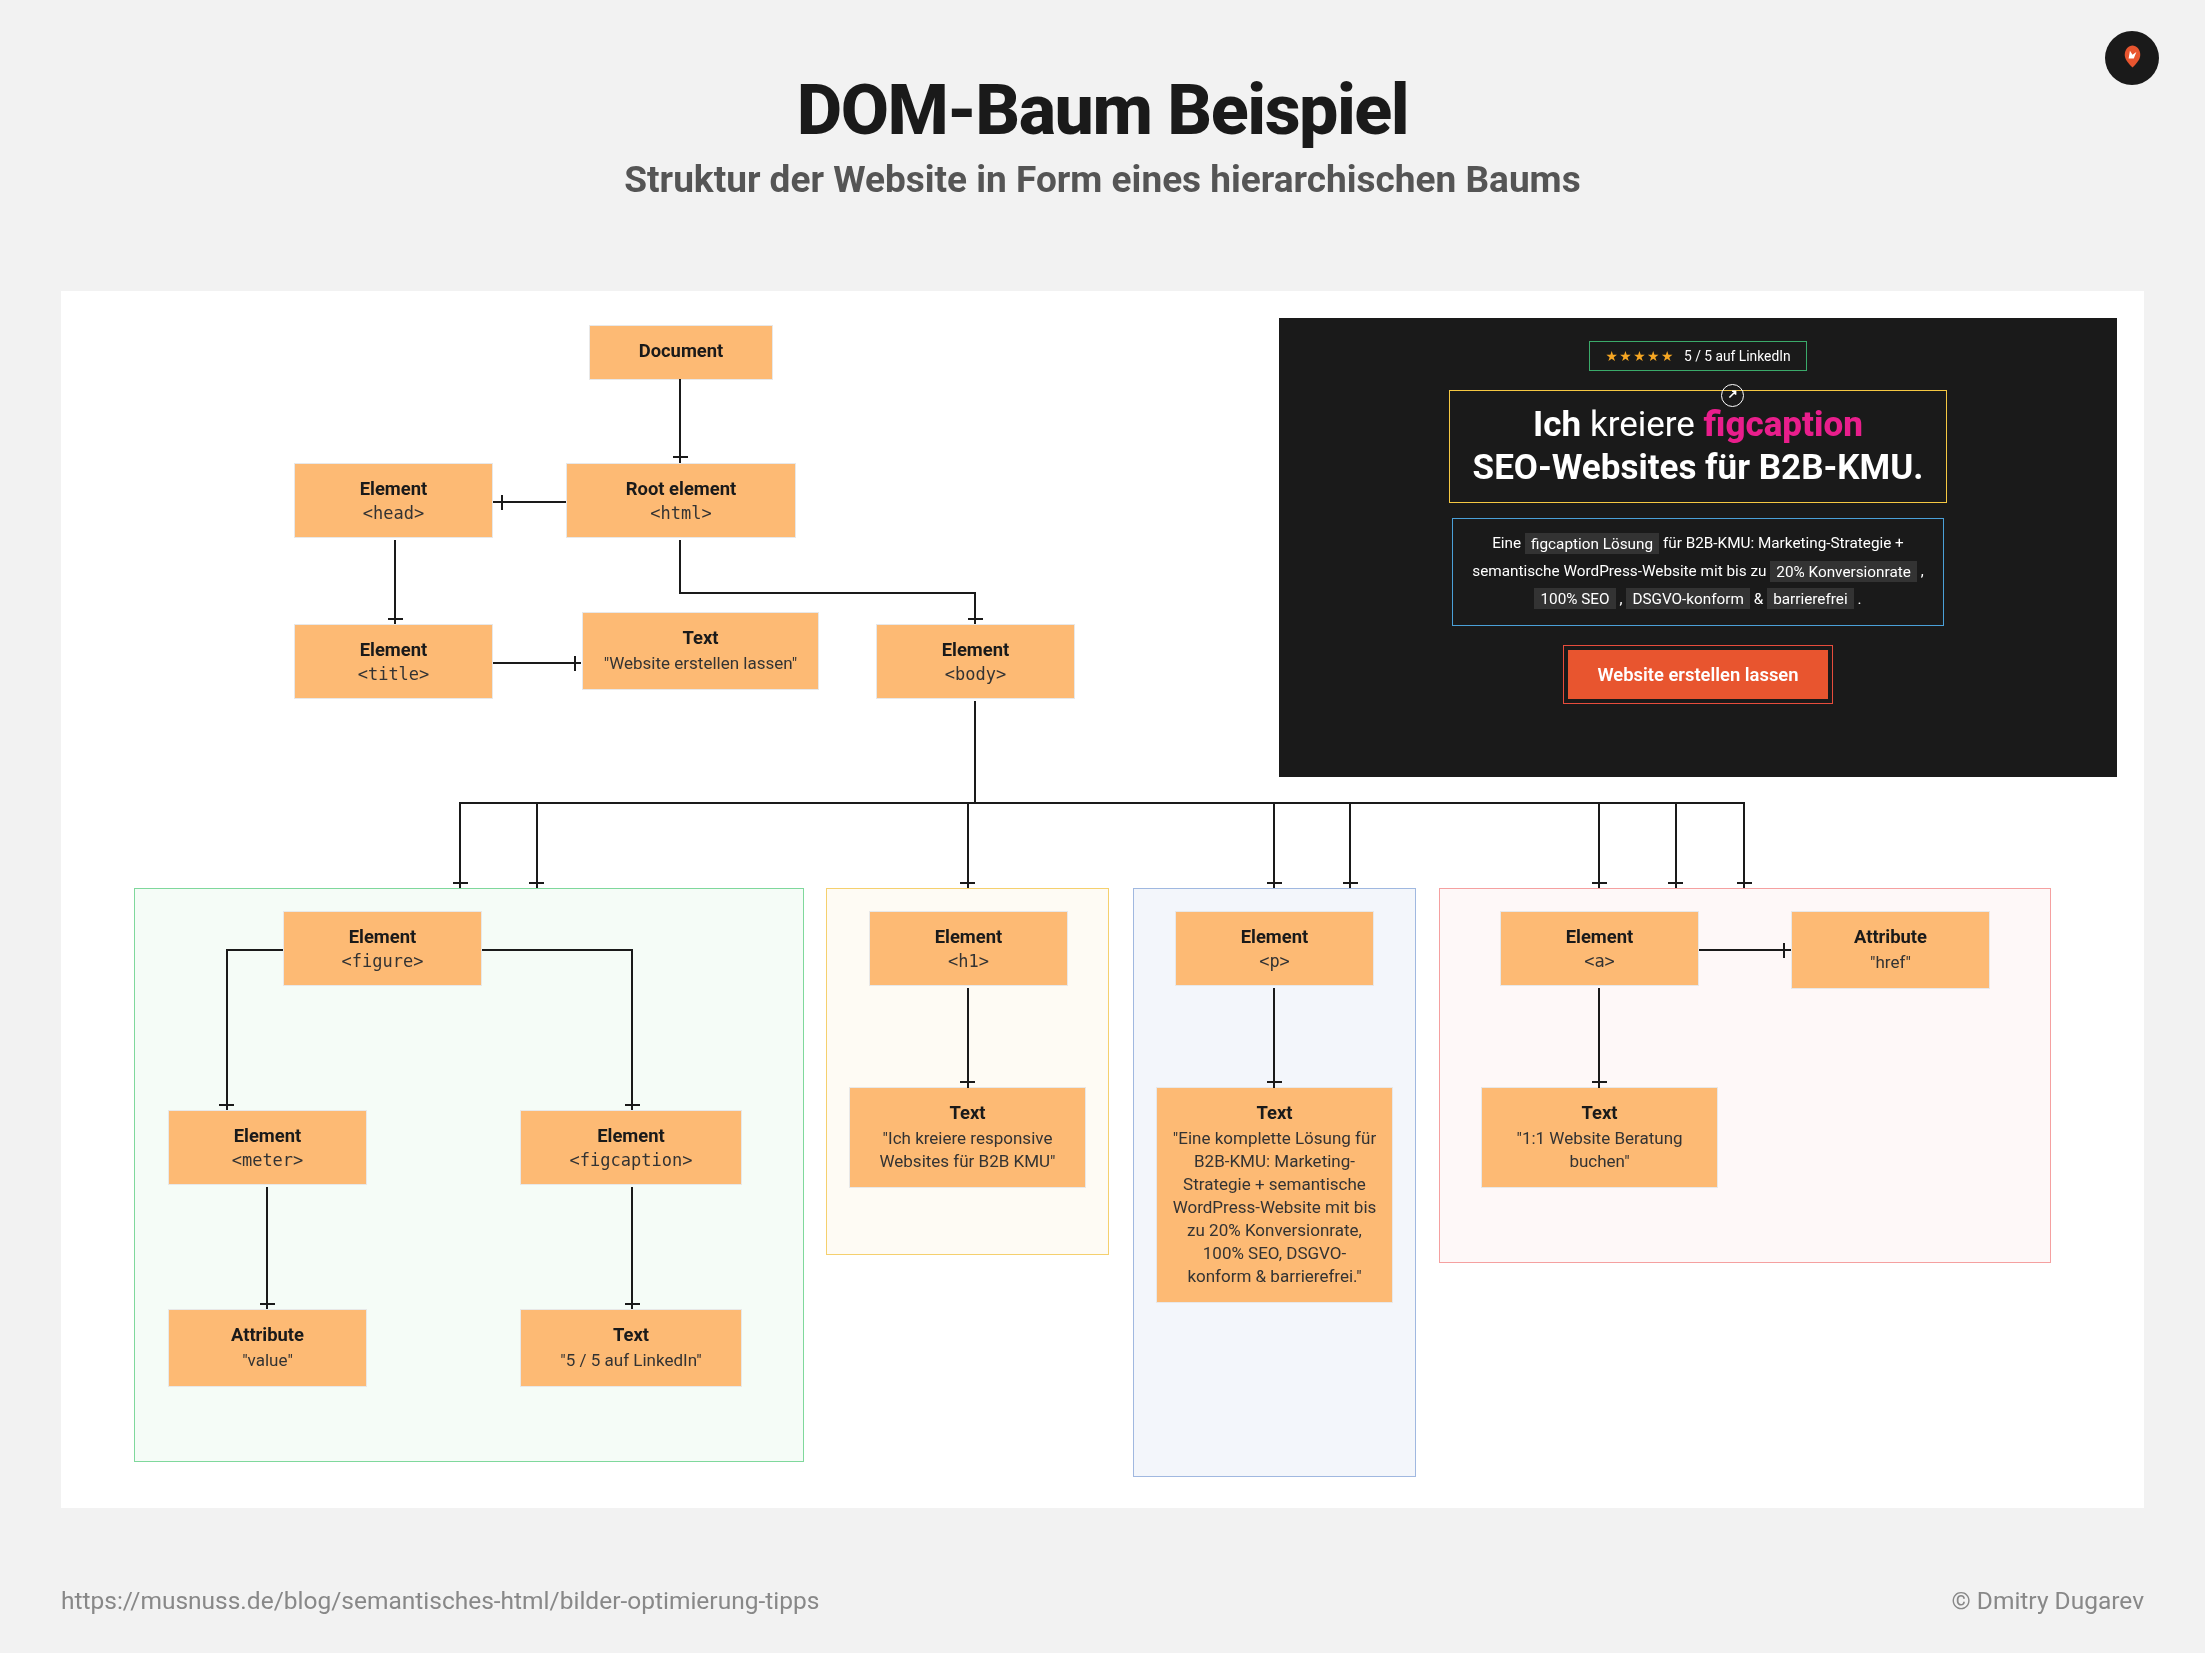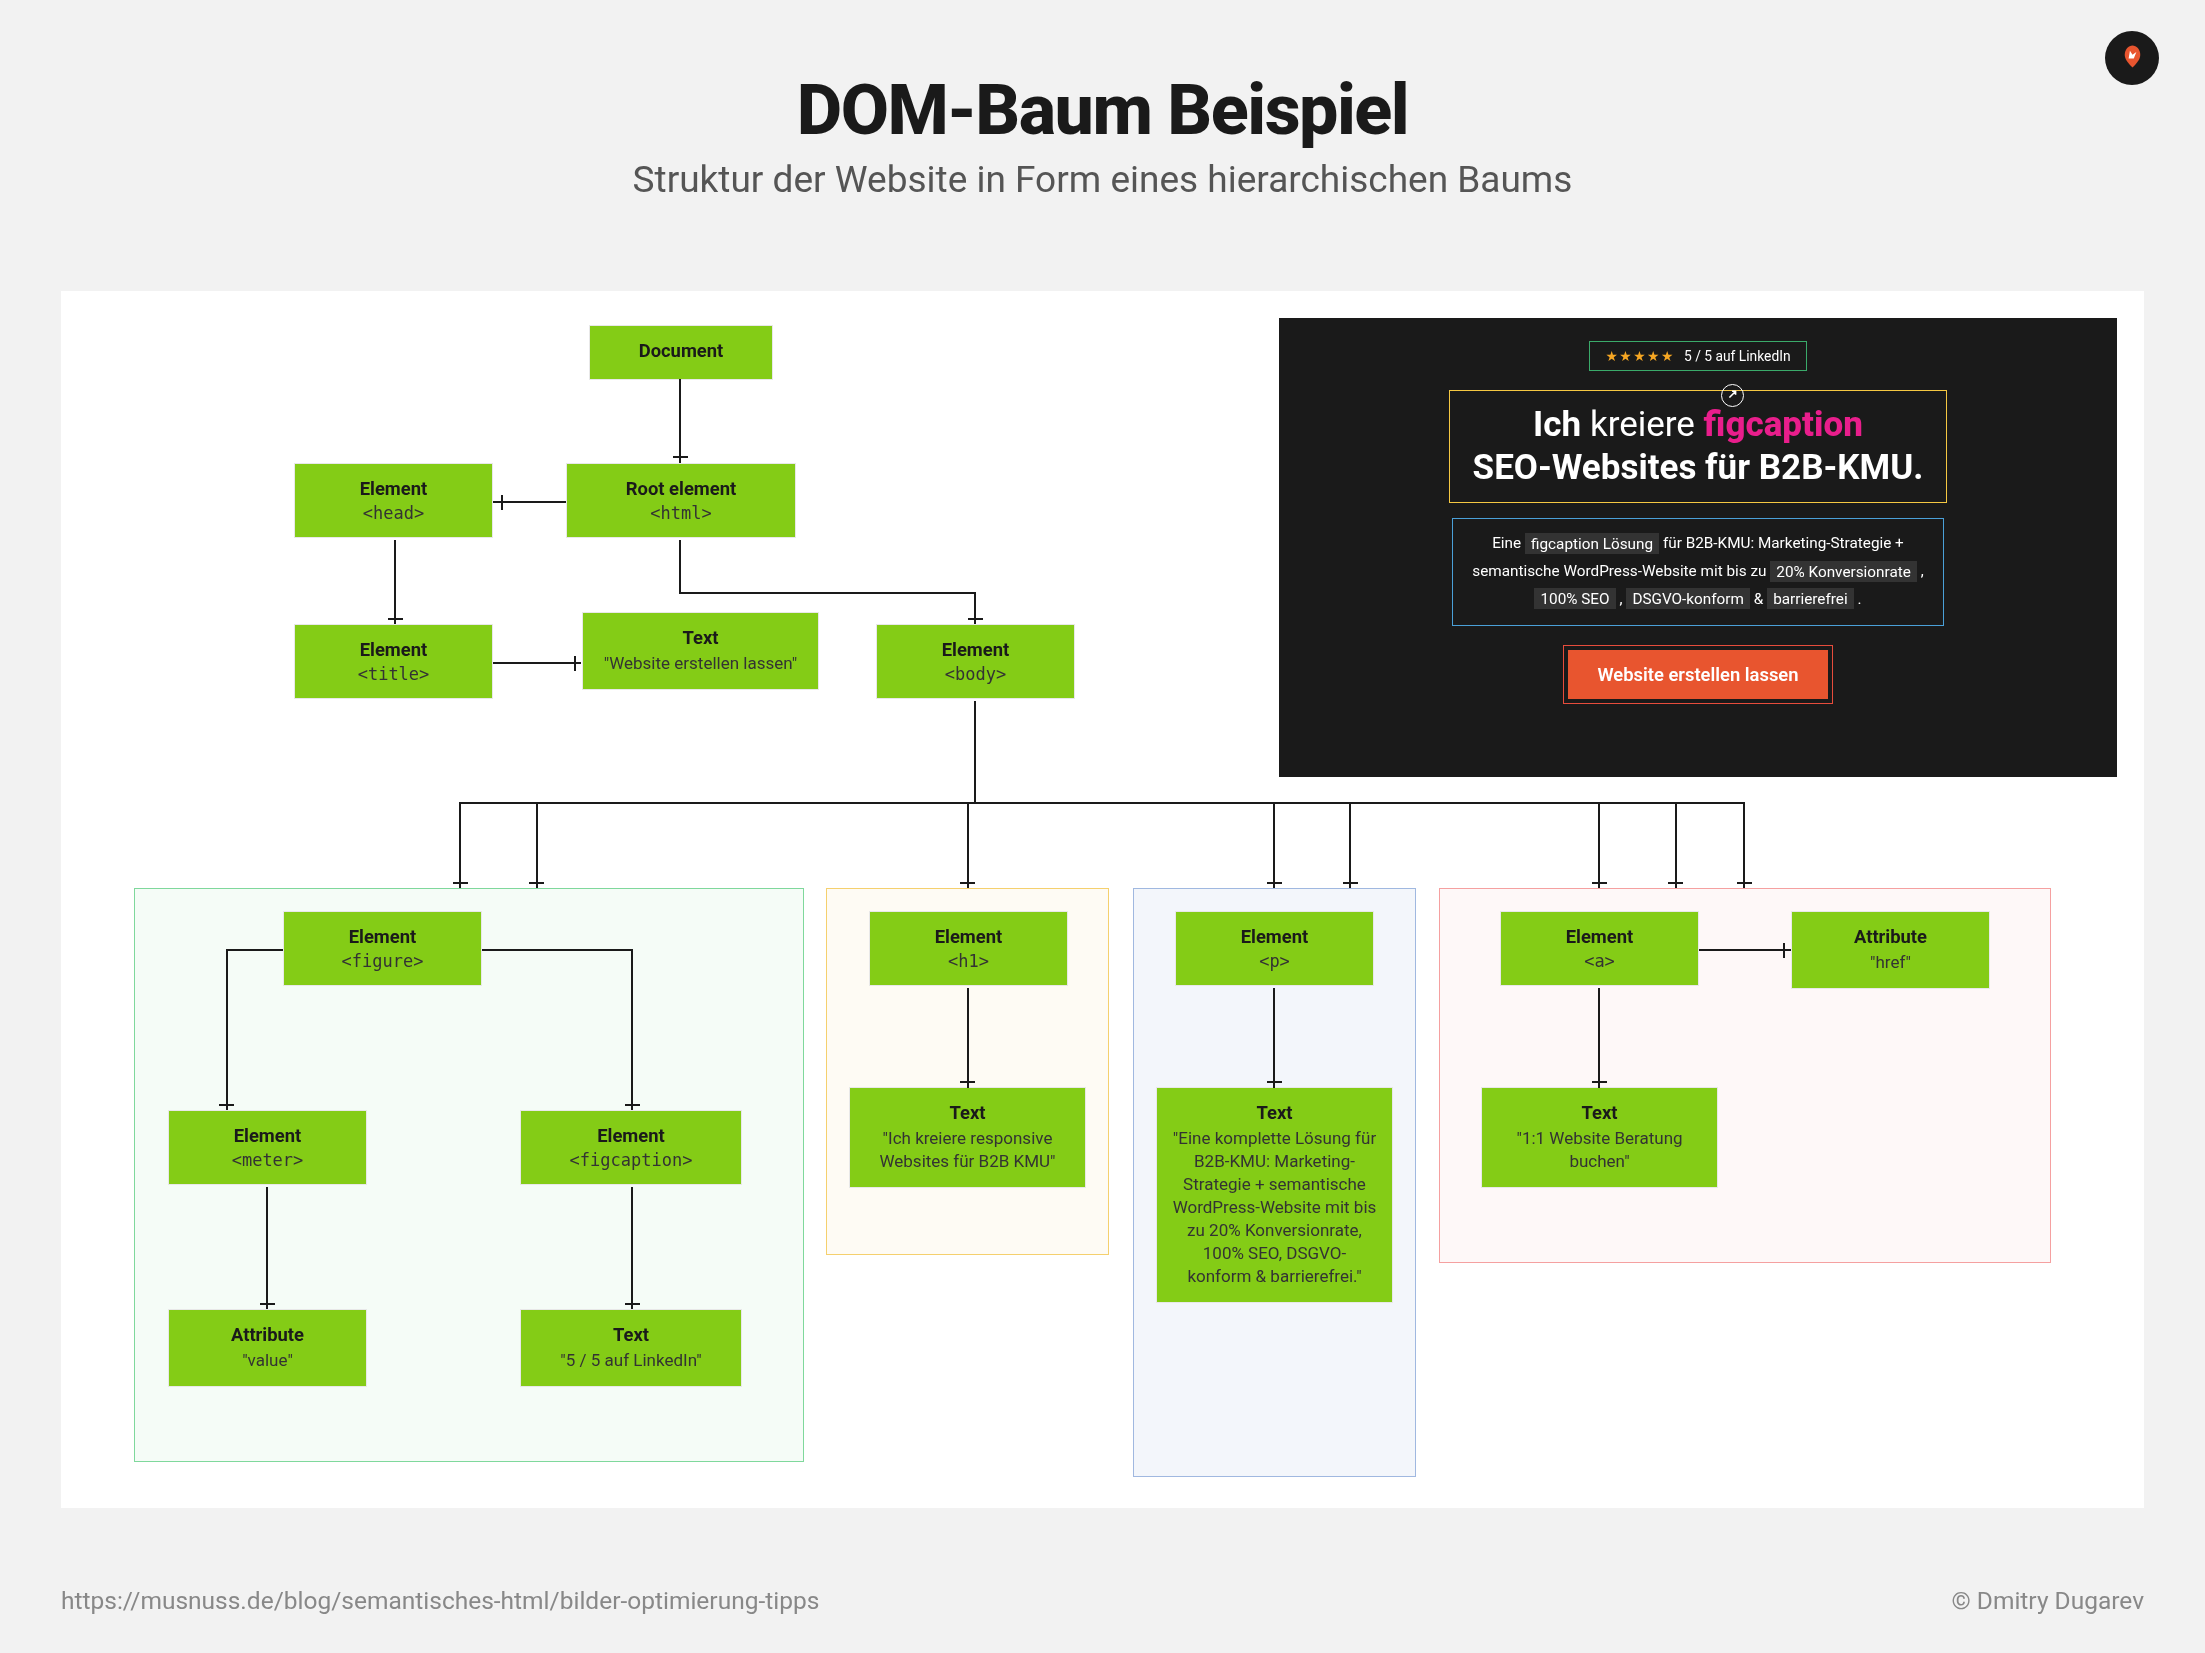--- a/index.html
+++ b/index.html
@@ -1,23 +1,23 @@
 <!DOCTYPE html>
 <html style="font-size:12.2px"><head>
 <meta charset="utf-8">
 <style>
 *{margin:0;padding:0;box-sizing:border-box}
 body{font-family:-apple-system,BlinkMacSystemFont,"Segoe UI",Roboto,sans-serif;background:#f2f2f2;color:#1a1a1a;width:2205px;height:1653px;position:relative}
 .logo{position:absolute;top:31px;right:46px;width:54px;height:54px;background:#1a1a1a;border-radius:50%;display:flex;align-items:center;justify-content:center}
 .logo svg{width:31px;height:31px}
 .header{text-align:center;padding-top:69px}
 .title{font-size:70px;font-weight:800;margin-bottom:7px;letter-spacing:-1.5px}
-.subtitle{font-size:37px;color:#555;font-weight:400}
+.subtitle{font-size:37px;color:#555;font-weight:700}
 .canvas{position:absolute;top:291px;left:61px;right:61px;height:1217px;background:#fff}
-.node{position:absolute;background:#84cc16;border:0.8px solid #e8e8e8;text-align:center;display:flex;flex-direction:column;justify-content:center;padding:13.8px 15.3px}
+.node{position:absolute;background:#fdba74;border:0.8px solid #e8e8e8;text-align:center;display:flex;flex-direction:column;justify-content:center;padding:13.8px 15.3px}
 .node .type{font-weight:700;font-size:18.4px;margin-bottom:4.6px}
 .node .tag{font-size:17px;color:#333;font-family:monospace}
 .node .text{font-size:17px;color:#333;line-height:1.35}
 .group{position:absolute;border:1.5px solid}
 .green{border-color:#7fd89c;background:rgba(127,216,156,0.08)}
 .yellow{border-color:#f5d06e;background:rgba(245,208,110,0.08)}
 .blue{border-color:#a0b8e0;background:rgba(160,184,224,0.12)}
 .red{border-color:#f5a0a0;background:rgba(245,160,160,0.08)}
 .preview{position:absolute;top:27px;right:27px;width:838px;height:459px;background:#1a1a1a;color:#fff;display:flex;flex-direction:column;align-items:center;padding-top:23px}
 .preview-rating{border:1.5px solid #3aaa6a;padding:6.1px 15.3px;font-size:13.8px;display:flex;align-items:center;gap:9.2px}

